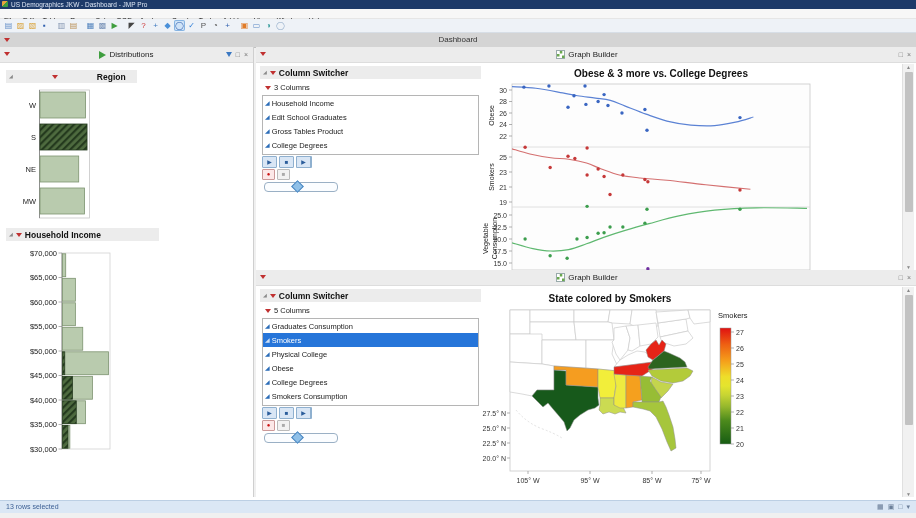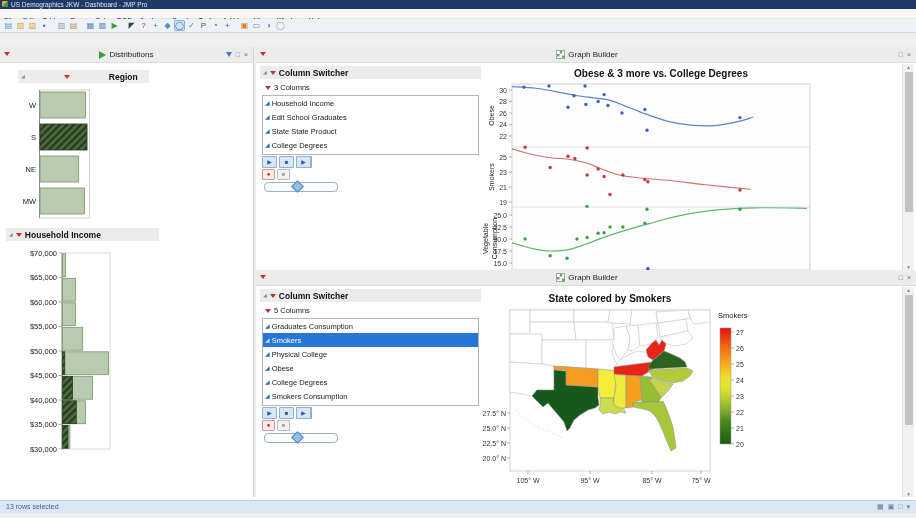--- a/index.html
+++ b/index.html
@@ -76,32 +76,36 @@
 
   <div class="titlebar">
     <span class="app-icon"></span>
     <span class="win-title">US Demographics JKW - Dashboard - JMP Pro</span>
   </div>
 
   <div class="menubar" id="menubar"><span class="menu-item">File</span><span class="menu-item">Edit</span><span class="menu-item">Tables</span><span class="menu-item">Rows</span><span class="menu-item">Cols</span><span class="menu-item">DOE</span><span class="menu-item">Analyze</span><span class="menu-item">Graph</span><span class="menu-item">Tools</span><span class="menu-item">Add-Ins</span><span class="menu-item">View</span><span class="menu-item">Window</span><span class="menu-item">Help</span></div>
 
   <div class="toolbar" id="toolbar"><span class="tb-btn" style="color: rgb(91, 135, 197);">▤</span><span class="tb-btn" style="color: rgb(217, 163, 60);">▨</span><span class="tb-btn" style="color: rgb(217, 163, 60);">▧</span><span class="tb-btn" style="color: rgb(47, 95, 174);">▪</span><span class="tb-sep"></span><span class="tb-btn" style="color: rgb(138, 155, 181);">▥</span><span class="tb-btn" style="color: rgb(181, 136, 74);">▤</span><span class="tb-sep"></span><span class="tb-btn" style="color: rgb(74, 126, 187);">▦</span><span class="tb-btn" style="color: rgb(122, 147, 184);">▩</span><span class="tb-btn" style="color: rgb(63, 158, 63);">▶</span><span class="tb-sep"></span><span class="tb-btn" style="color: rgb(68, 68, 68);">◤</span><span class="tb-btn" style="color: rgb(204, 51, 51);">?</span><span class="tb-btn" style="color: rgb(63, 122, 192);">+</span><span class="tb-btn" style="color: rgb(74, 144, 217);">◆</span><span class="tb-btn active" style="color: rgb(47, 95, 174);">◯</span><span class="tb-btn" style="color: rgb(47, 126, 216);">✓</span><span class="tb-btn" style="color: rgb(85, 85, 85);">P</span><span class="tb-btn" style="color: rgb(85, 85, 85);">◔</span><span class="tb-btn" style="color: rgb(47, 95, 174);">+</span><span class="tb-sep"></span><span class="tb-btn" style="color: rgb(224, 123, 40);">▣</span><span class="tb-btn" style="color: rgb(91, 135, 197);">▭</span><span class="tb-btn" style="color: rgb(63, 160, 160);">◑</span><span class="tb-btn" style="color: rgb(138, 166, 197);">◯</span></div>
 
+  <div class="dash-band">
+    <span class="rtri" style="position:absolute;left:4px;top:5px;"></span>
+    <div class="dash-title">Dashboard</div>
+  </div>
 
   <div class="left-panel">
     <div class="panel-header">
       <span class="hleft rtri"></span>
       <span style="width:0;height:0;border-top:4px solid transparent;border-bottom:4px solid transparent;border-left:7px solid #3f9e3f;display:inline-block;"></span>
       <span class="ph-title">Distributions</span>
       <span class="hdr-btns">
         <span class="funnel"></span><span class="hdr-btn">□</span><span class="hdr-btn">×</span>
       </span>
     </div>
 
-    <div class="outline-hdr" style="left:18px;top:23px;width:128px;gap:36px;">
+    <div class="outline-hdr" style="left:6px;top:23px;width:128px;gap:36px;">
       <span class="dtri">◢</span>
       <span class="rtri" style="margin-left:3px;"></span>
       <span class="outline-title">Region</span>
     </div>
     <svg id="region-svg" width="253" height="152" style="position:absolute;left:0;top:37px;">
         <defs>
           <pattern id="hatchR" width="5" height="5" patternUnits="userSpaceOnUse" patternTransform="rotate(45)">
             <rect width="5" height="5" fill="#4e6b3f"></rect>
             <rect width="2.2" height="5" fill="#243a1e"></rect>
           </pattern>
@@ -185,21 +189,21 @@
       <span class="rtri" style="margin-left:3px;"></span>
       <span class="outline-title">Column Switcher</span>
     </div>
     <div class="count-row" style="left:6px;top:36px;">
       <span class="rtri"></span>
       <span>3 Columns</span>
     </div>
     <div class="listbox" id="list-top" style="left:6px;top:48px;width:215px;height:58px;">
         <div class="cs-item"><span class="cont-icon">◢</span><span>Household Income</span></div>
         <div class="cs-item"><span class="cont-icon">◢</span><span>Edit School Graduates</span></div>
-        <div class="cs-item"><span class="cont-icon">◢</span><span>State State Product</span></div>
+        <div class="cs-item"><span class="cont-icon">◢</span><span>Gross Tables Product</span></div>
         <div class="cs-item"><span class="cont-icon">◢</span><span>College Degrees</span></div>
       </div>
     <div class="vcr-row" style="left:6px;top:109px;">
       <span class="vcr-btn">▶</span><span class="vcr-btn">■</span><span class="vcr-btn" style="border-right-width:2px;">▶</span>
     </div>
     <div class="vcr-row" style="left:6px;top:122px;">
       <span class="rec-btn record">●</span><span class="rec-btn disabled">■</span>
     </div>
     <div class="slider" style="left:8px;top:135px;">
       <span class="slider-thumb" style="left:28px;"></span>

